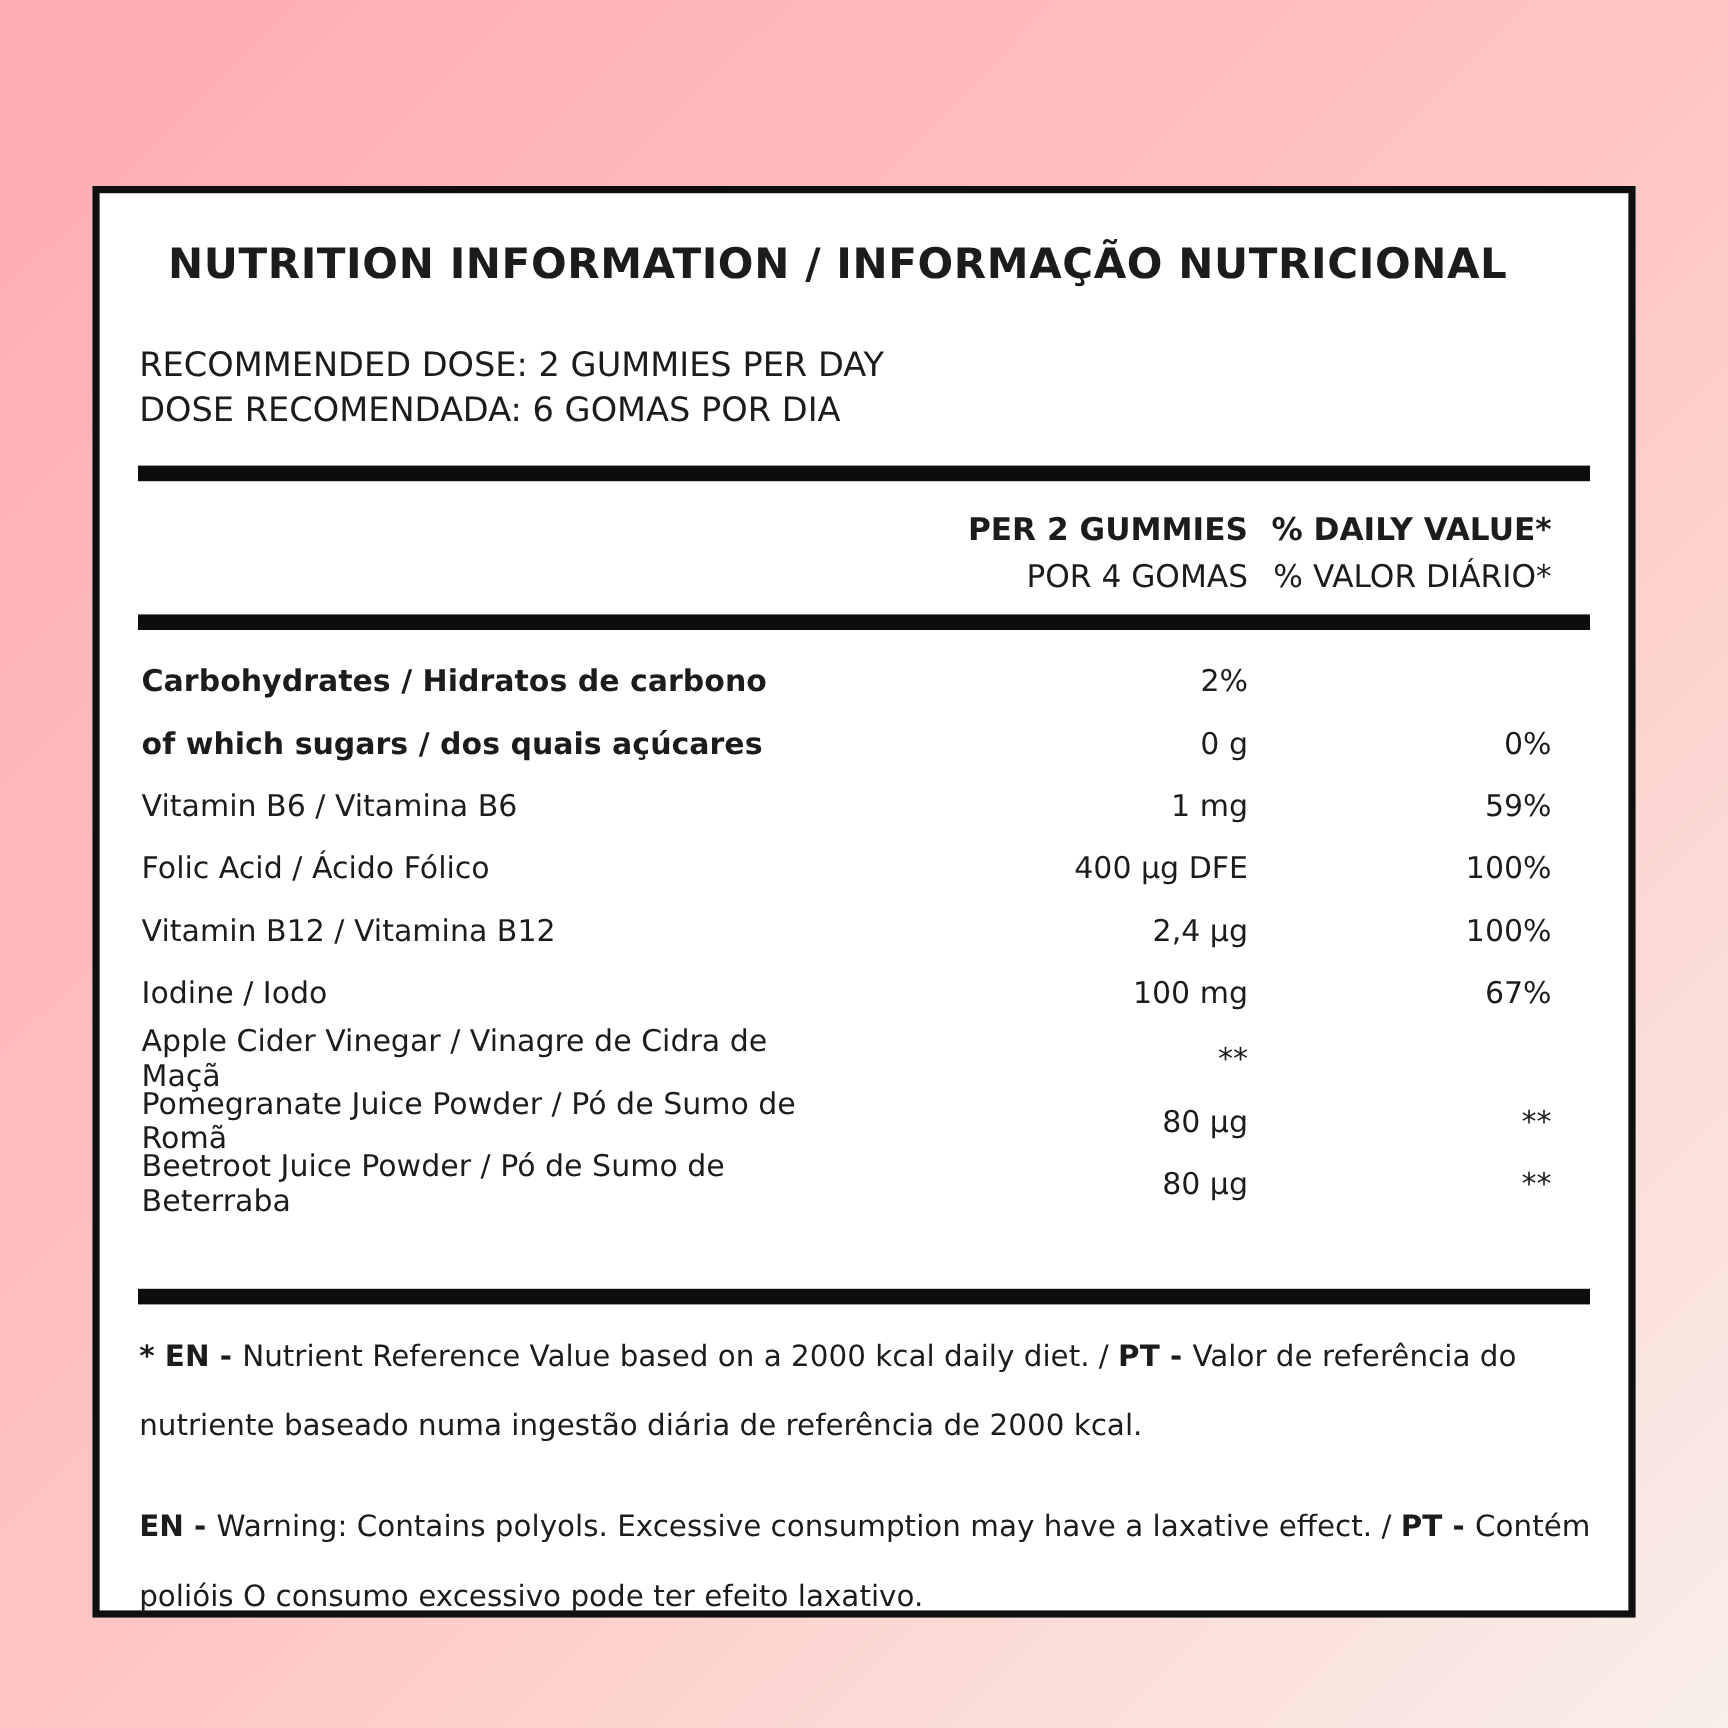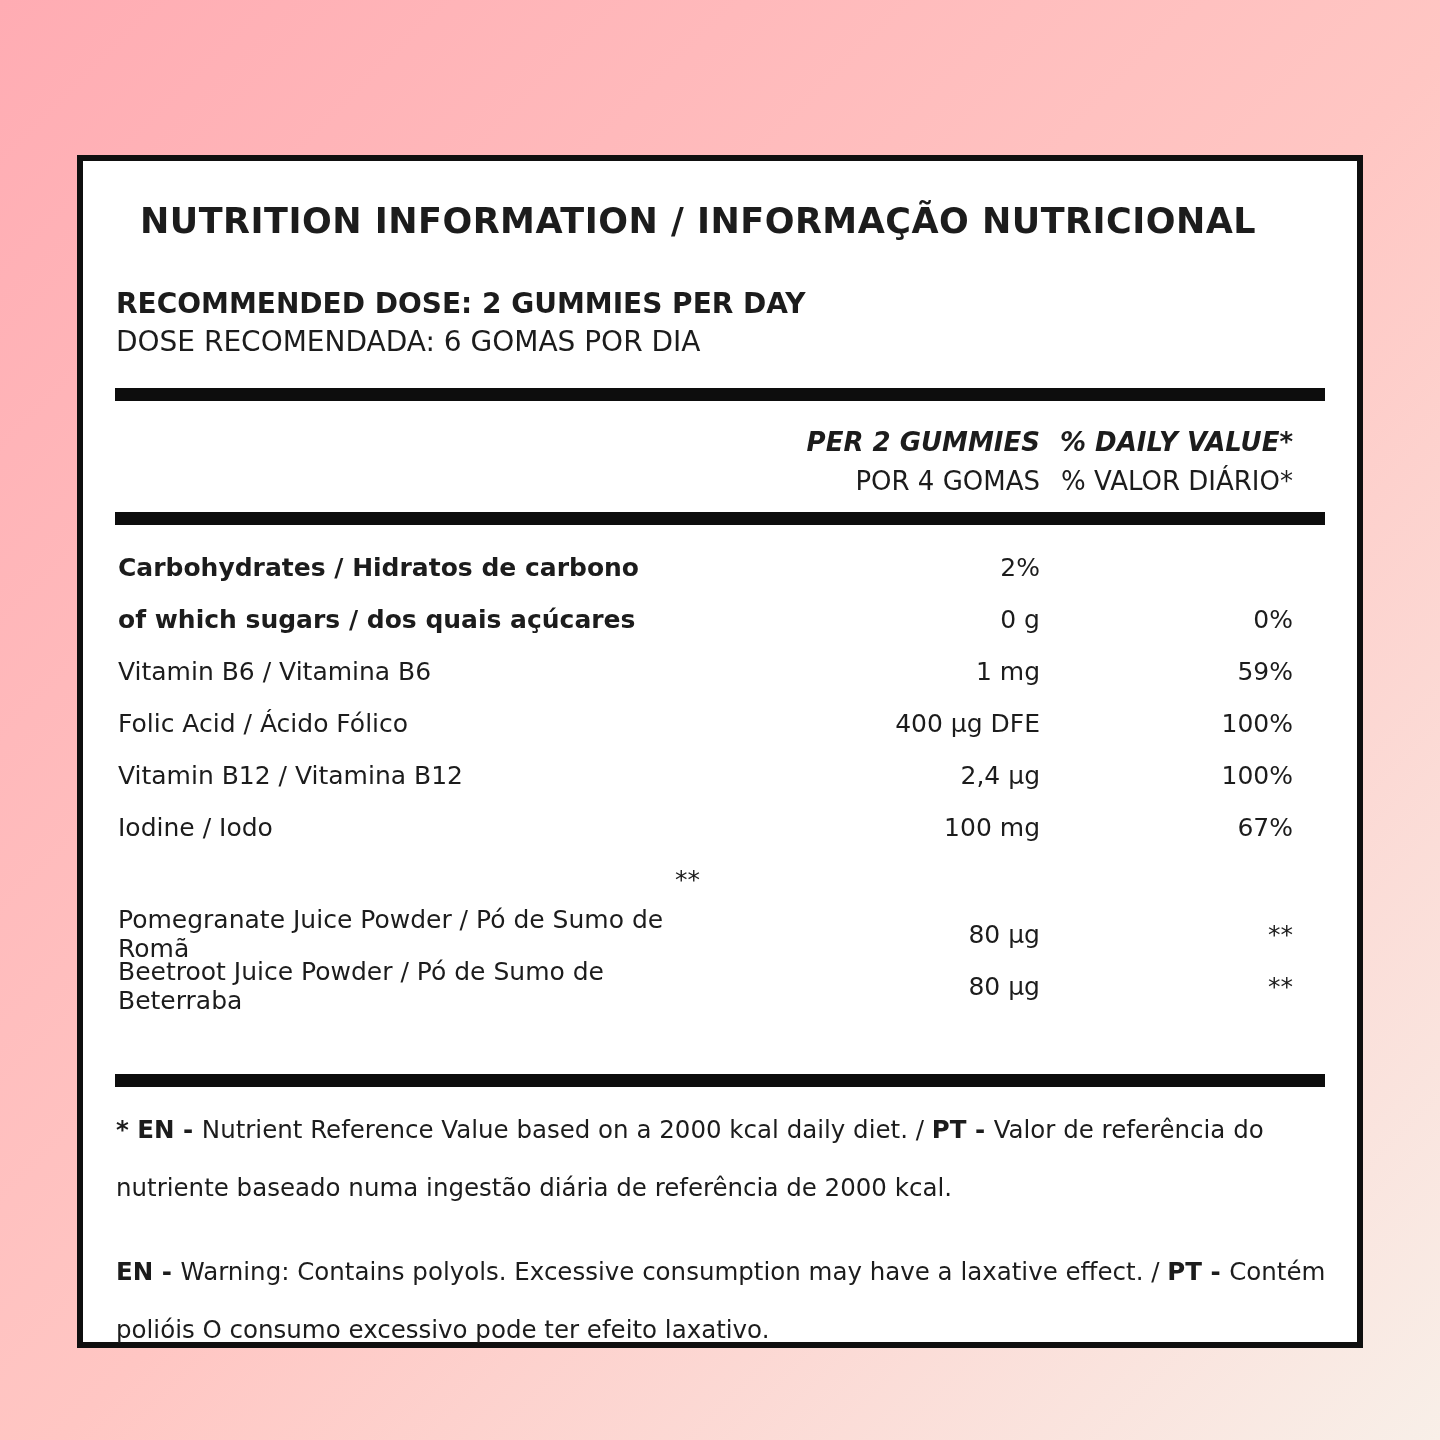--- a/index.html
+++ b/index.html
@@ -33,21 +33,21 @@
     font-size: 35px;
     font-weight: bold;
     letter-spacing: 0.5px;
     white-space: nowrap;
   }
   .dose-en {
     position: absolute;
     left: 33px;
     top: 126px;
     font-size: 28px;
-    font-weight: bold;
+    font-weight: normal;
     white-space: nowrap;
   }
   .dose-pt {
     position: absolute;
     left: 33px;
     top: 164px;
     font-size: 28px;
     white-space: nowrap;
   }
   .bar {
@@ -66,21 +66,21 @@
     top: 262px;
     width: 1178px;
     display: grid;
     grid-template-columns: 1fr 253px;
     font-size: 26px;
     line-height: 39px;
   }
   .col-headers .cell {
     text-align: right;
   }
-  .col-headers .en { font-weight: bold; font-style: italic; }
+  .col-headers .en { font-weight: bold; }
   .rows {
     position: absolute;
     left: 32px;
     top: 380px;
     width: 1178px;
   }
   .nrow {
     display: grid;
     grid-template-columns: 1fr 340px 253px;
     height: 52px;
@@ -154,20 +154,21 @@
         <div class="label">Vitamin B12 / Vitamina B12</div>
         <div class="amount">2,4 µg</div>
         <div class="dv">100%</div>
       </div>
       <div class="nrow">
         <div class="label">Iodine / Iodo</div>
         <div class="amount">100 mg</div>
         <div class="dv">67%</div>
       </div>
       <div class="nrow">
+        <div class="label">Apple Cider Vinegar / Vinagre de Cidra de Maçã</div>
         <div class="dv">**</div>
       </div>
       <div class="nrow">
         <div class="label">Pomegranate Juice Powder / Pó de Sumo de Romã</div>
         <div class="amount">80 µg</div>
         <div class="dv">**</div>
       </div>
       <div class="nrow">
         <div class="label">Beetroot Juice Powder / Pó de Sumo de Beterraba</div>
         <div class="amount">80 µg</div>

